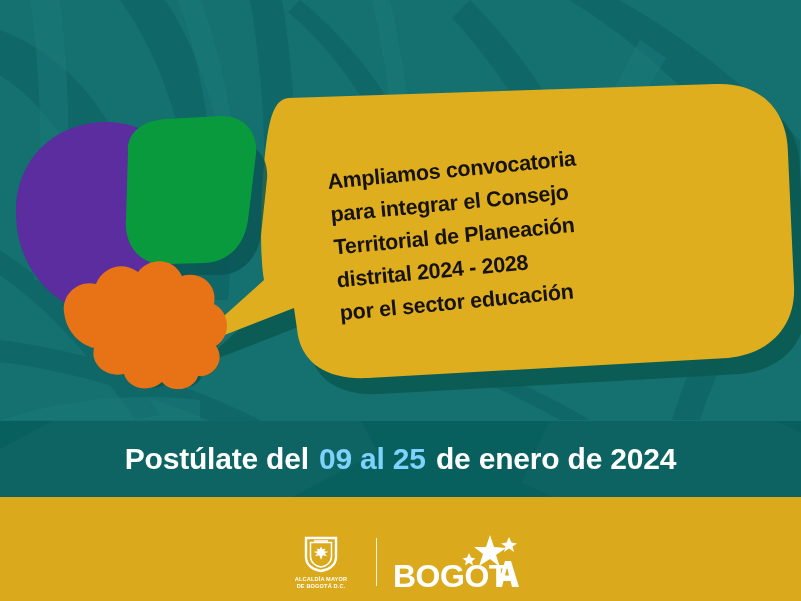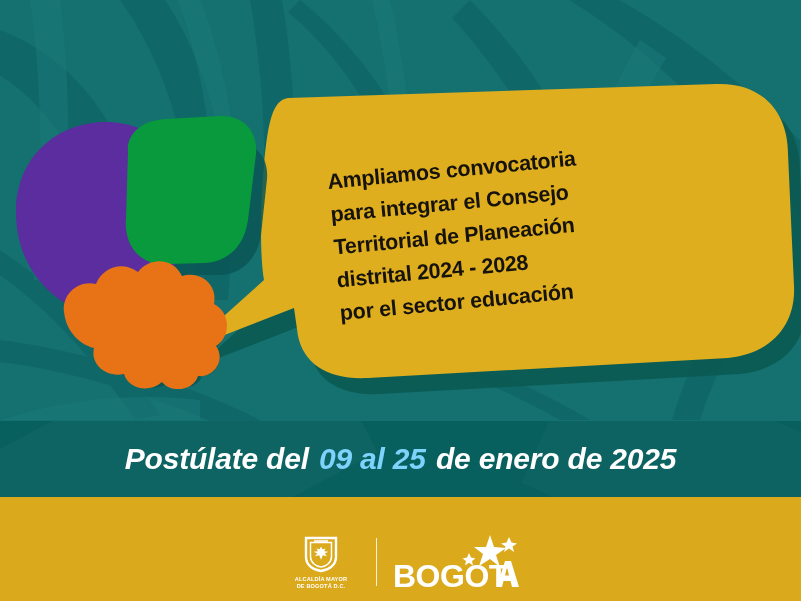--- a/index.html
+++ b/index.html
@@ -72,21 +72,20 @@
     height: 76px;
     display: flex;
     align-items: center;
     justify-content: center;
     color: #ffffff;
     font-size: 30px;
     font-weight: bold;
     letter-spacing: -0.2px;
     white-space: pre;
     z-index: 4;
-    font-style: italic;
   }
   .date-line .hl {
     color: #7dd3fc;
     padding: 0 2px;
   }
 
   
   .bubble-yellow-wrap {
     position: absolute;
     left: 0;
@@ -257,21 +256,21 @@
       <div>Territorial de Planeación</div>
       <div>distrital 2024 - 2028</div>
       <div>por el sector educación</div>
     </div>
   </div>
 
   <div class="band-date">
     <div class="sheen"></div>
     <div class="sheen2"></div>
     <div class="date-line">
-      <span>Postúlate del </span><span class="hl">09 al 25</span><span> de enero de 2025</span>
+      <span>Postúlate del </span><span class="hl">09 al 25</span><span> de enero de 2024</span>
     </div>
   </div>
 
   <div class="band-logo"></div>
 
   <div class="logo-row">
 
     <div class="logo-alcaldia">
       <svg width="36" height="38" viewBox="0 0 36 38" aria-hidden="true">
 

